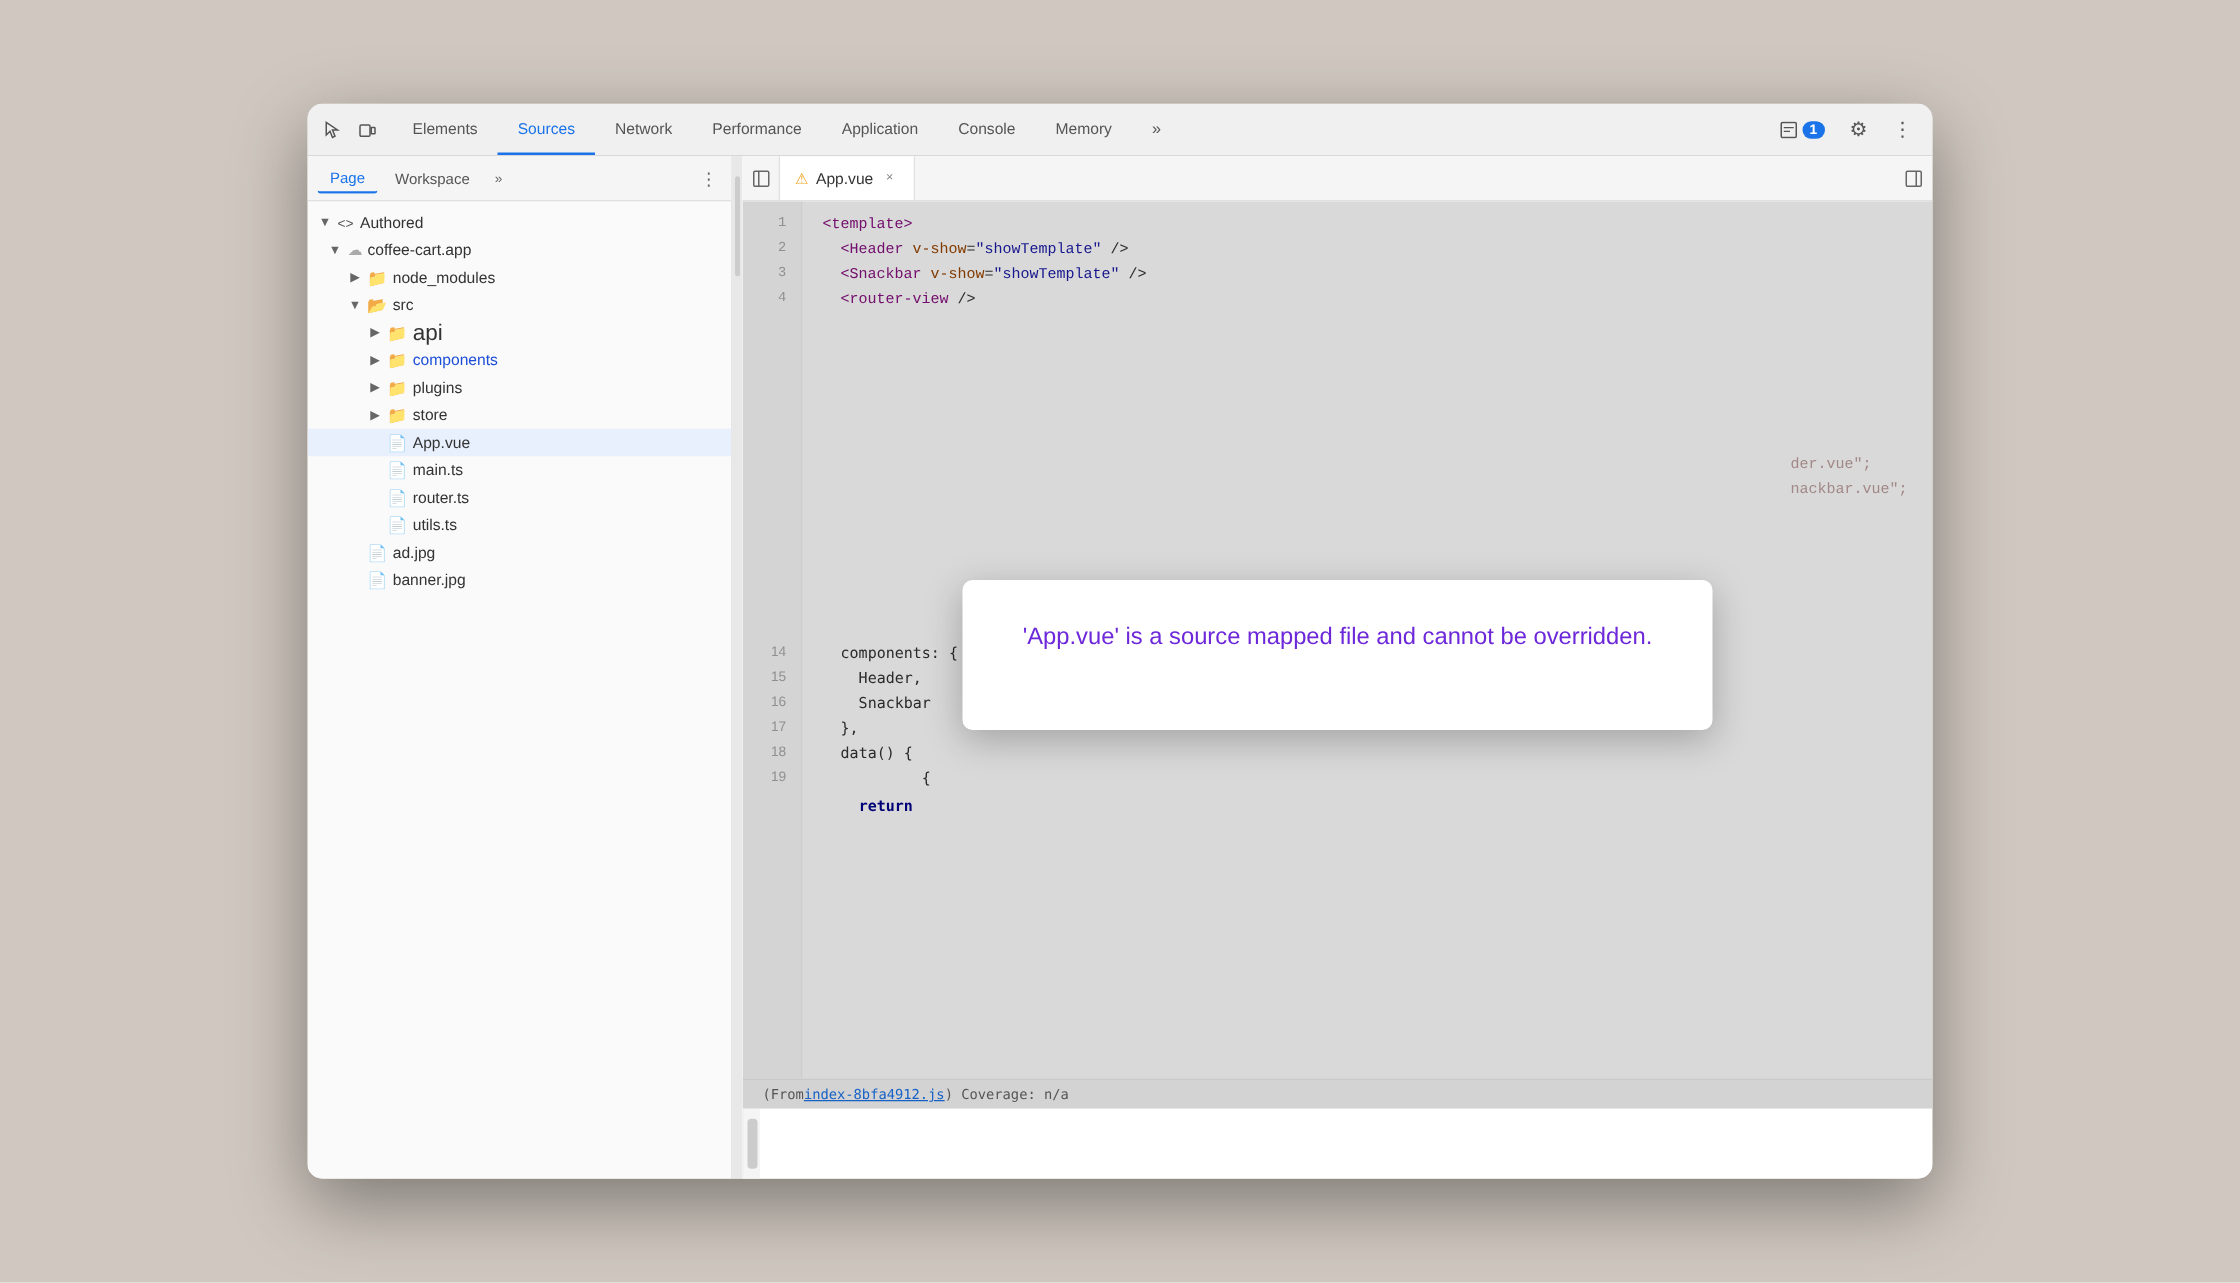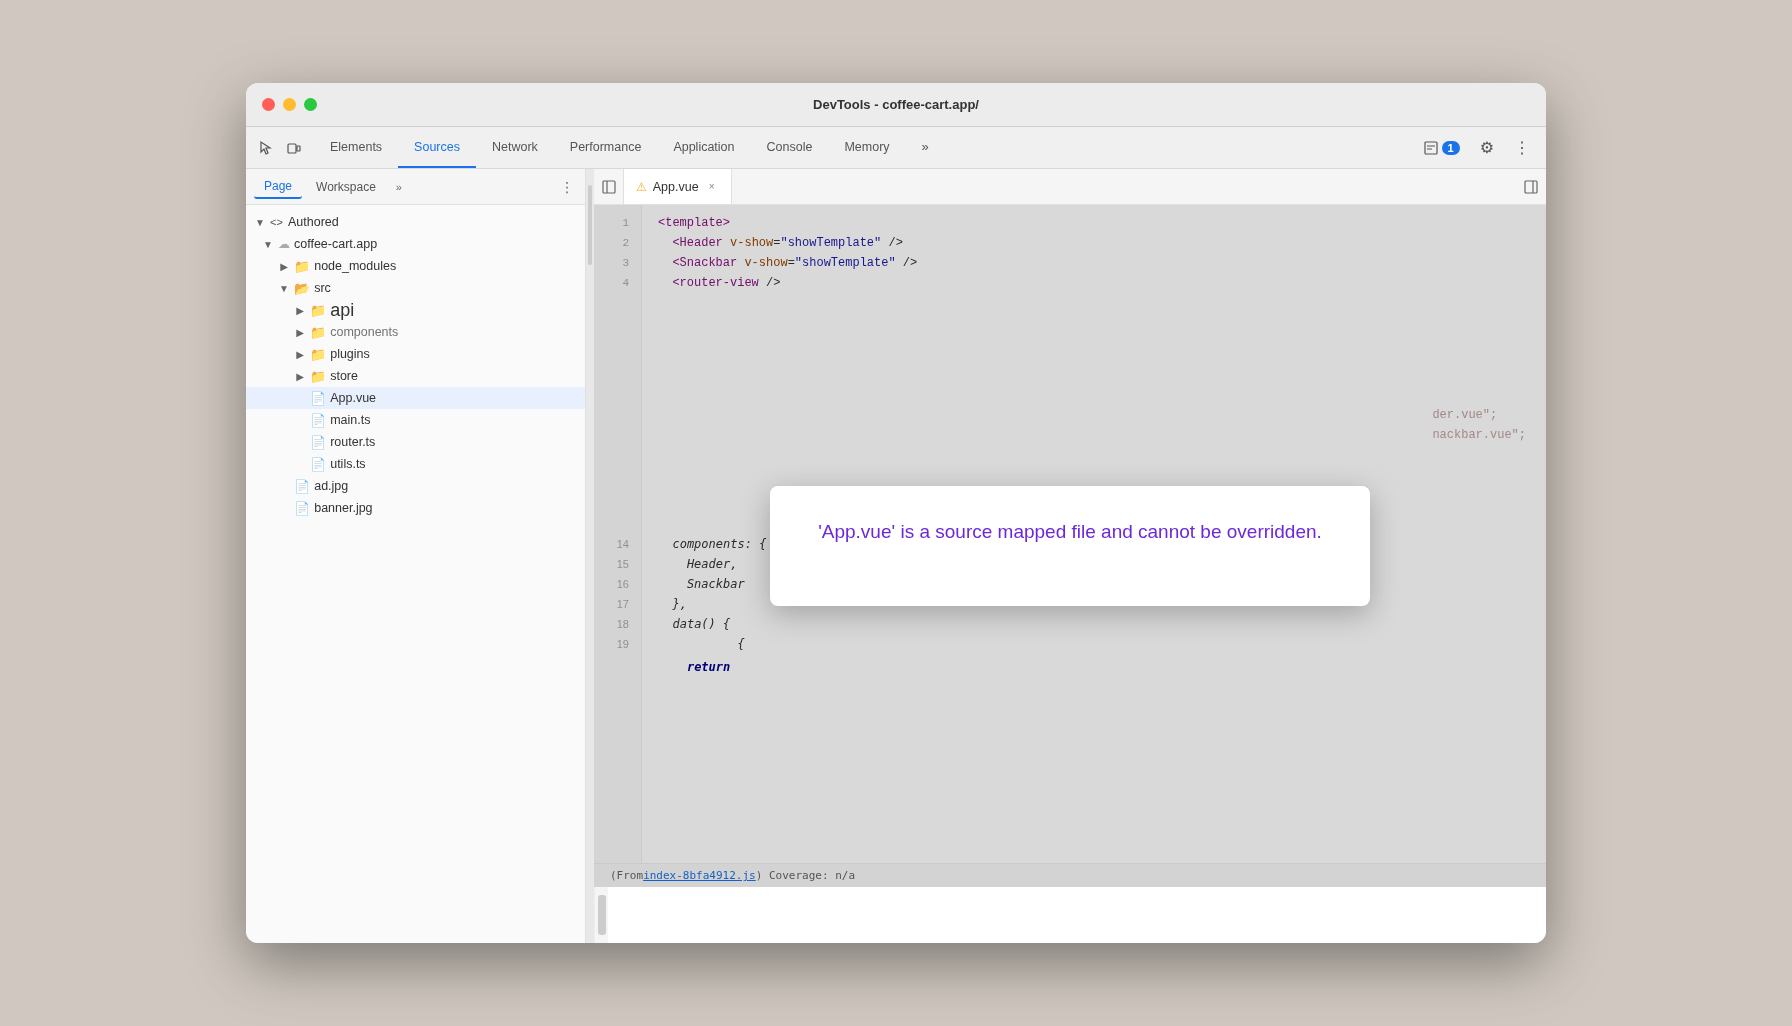--- a/index.html
+++ b/index.html
@@ -415,28 +415,20 @@
       font-size: 14px;
       font-weight: 500;
       cursor: pointer;
     }
   </style>
 </head>
 <body>
 
 <div class="window">
 
-  <div class="title-bar">
-    <div class="traffic-lights">
-      <div class="traffic-light tl-close"></div>
-      <div class="traffic-light tl-minimize"></div>
-      <div class="traffic-light tl-maximize"></div>
-    </div>
-    <div class="window-title">DevTools - coffee-cart.app/</div>
-  </div>
 
   <div class="devtools-toolbar">
     <div class="toolbar-icons">
       <div class="toolbar-icon" title="Inspect element">
         <svg width="16" height="16" viewBox="0 0 16 16" fill="none">
           <path d="M3 2L3 12L6 9L8 14L10 13L8 8L12 8Z" stroke="#555" stroke-width="1.2" fill="none"></path>
         </svg>
       </div>
       <div class="toolbar-icon" title="Toggle device toolbar">
         <svg width="16" height="16" viewBox="0 0 16 16" fill="none">
@@ -535,21 +527,21 @@
 
         <div class="tree-item indent-3">
           <div class="tree-arrow">▶</div>
           <span style="color:#e8a84c; font-size:13px;">📁</span>
           <span style="font-size:18px; color:#333;">api</span>
         </div>
 
         <div class="tree-item indent-3">
           <div class="tree-arrow">▶</div>
           <span style="color:#e8a84c; font-size:13px;">📁</span>
-          <span style="font-size:12.5px; color:#737373;">components</span>
+          <span style="font-size:12.5px; color:#1d4ed8;">components</span>
         </div>
 
         <div class="tree-item indent-3">
           <div class="tree-arrow">▶</div>
           <span style="color:#e8a84c; font-size:13px;">📁</span>
           <span style="font-size:12.5px; color:#333;">plugins</span>
         </div>
 
         <div class="tree-item indent-3">
           <div class="tree-arrow">▶</div>
@@ -653,21 +645,21 @@
 
         <div style="display:flex; flex:1; overflow:hidden;">
           <div class="line-numbers" style="padding-top:0;">
             <div class="line-number">14</div>
             <div class="line-number">15</div>
             <div class="line-number">16</div>
             <div class="line-number">17</div>
             <div class="line-number">18</div>
             <div class="line-number">19</div>
           </div>
-          <div style="flex:1; padding: 0 16px; font-family: Menlo, Monaco, monospace; font-size:12px; line-height:20px; background:#fff; overflow:auto;font-style:italic;">
+          <div style="flex:1; padding: 0 16px; font-family: Menlo, Monaco, monospace; font-size:12px; line-height:20px; background:#fff; overflow:auto;">
             <div class="code-line">
               <span class="token-plain">  components: {</span>
             </div>
             <div class="code-line">
               <span class="token-plain">    Header,</span>
             </div>
             <div class="code-line">
               <span class="token-plain">    Snackbar</span>
             </div>
             <div class="code-line">

